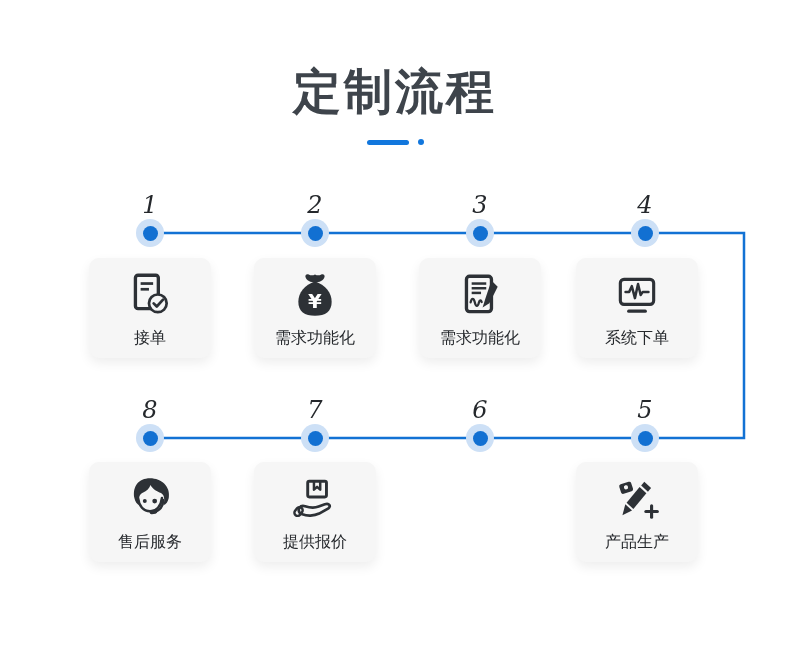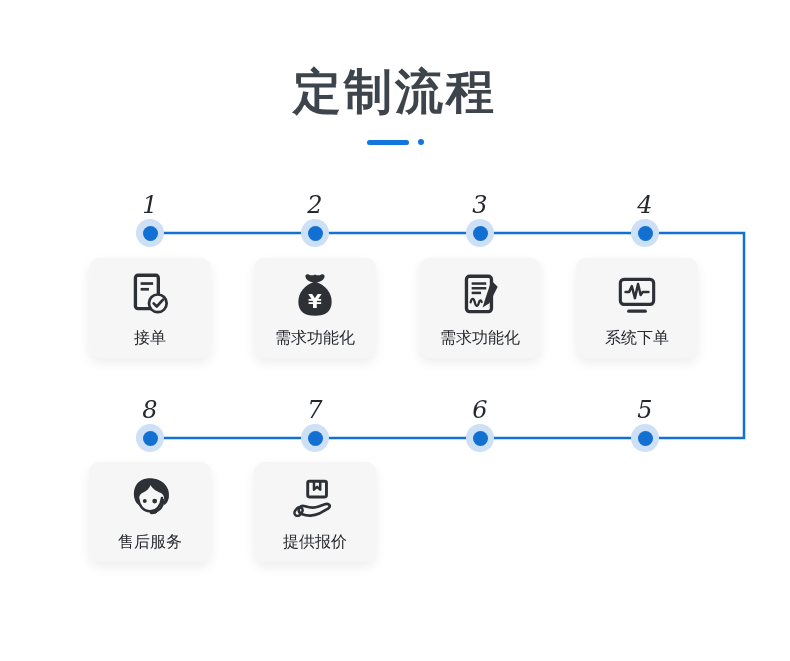--- a/index.html
+++ b/index.html
@@ -164,14 +164,28 @@
 
   <div class="step-number r2 c3">6</div>
   <div class="dot r2 c3">
       <div class="inner"></div>
     </div>
 
   <div class="step-number r2 c4">5</div>
   <div class="dot r2 c4">
       <div class="inner"></div>
     </div>
+  <div class="card r2 c4">
+    <div class="icon-box">
+      <svg class="icon" width="50" height="50" viewBox="0 0 48 48">
+        <rect x="7.5" y="8.5" width="12" height="9.5" rx="2" fill="#2d3136" transform="rotate(-18 13.5 13)"></rect>
+        <circle cx="13.5" cy="12.8" r="2" fill="#f6f6f6" transform="rotate(-18 13.5 13)"></circle>
+        <polygon points="31,7.5 37.5,13.5 34.5,17 28,11" fill="#2d3136"></polygon>
+        <polygon points="26.5,12.5 33,18.5 20.5,33.5 14,27.5" fill="#2d3136"></polygon>
+        <polygon points="12.8,29 19.2,35 10,39.5" fill="#2d3136"></polygon>
+        <line x1="38" y1="30.5" x2="38" y2="41.5" stroke="#2d3136" stroke-width="3" stroke-linecap="round"></line>
+        <line x1="32.5" y1="36" x2="43.5" y2="36" stroke="#2d3136" stroke-width="3" stroke-linecap="round"></line>
+      </svg>
+    </div>
+    <div class="label">产品生产</div>
+  </div>
 
 </div>
 
 </body></html>

